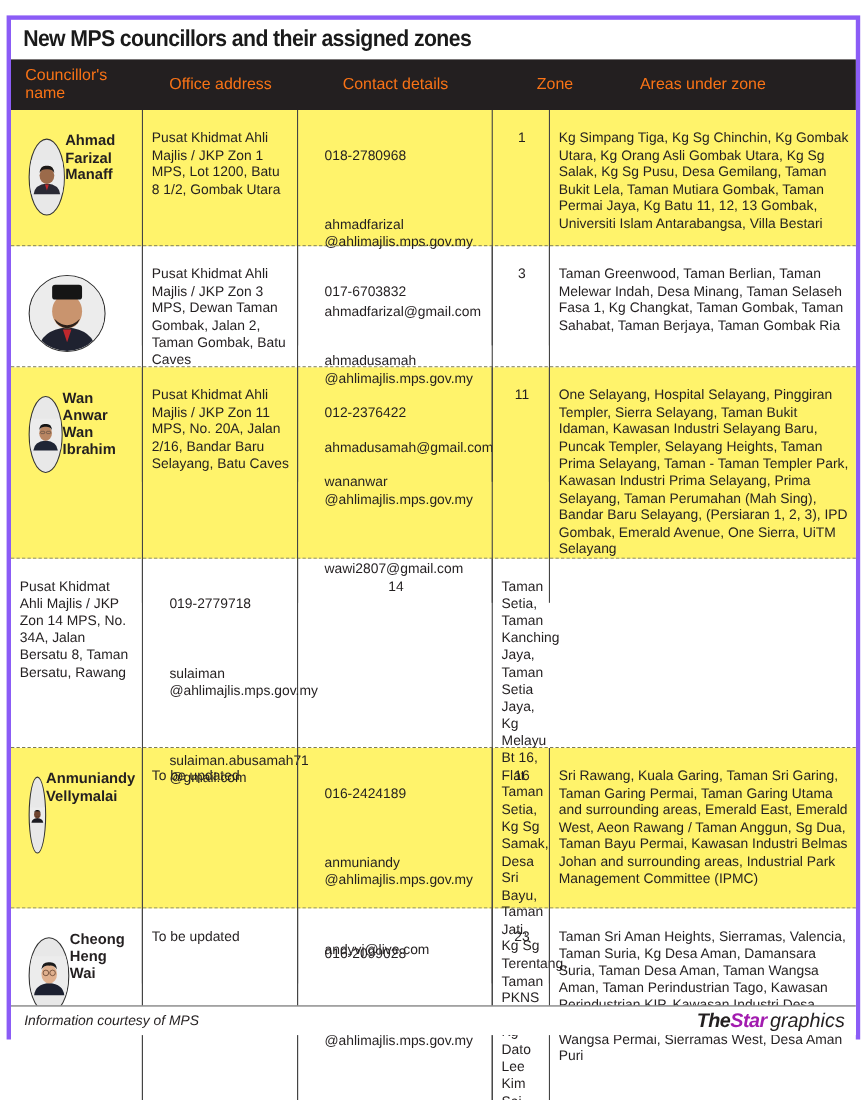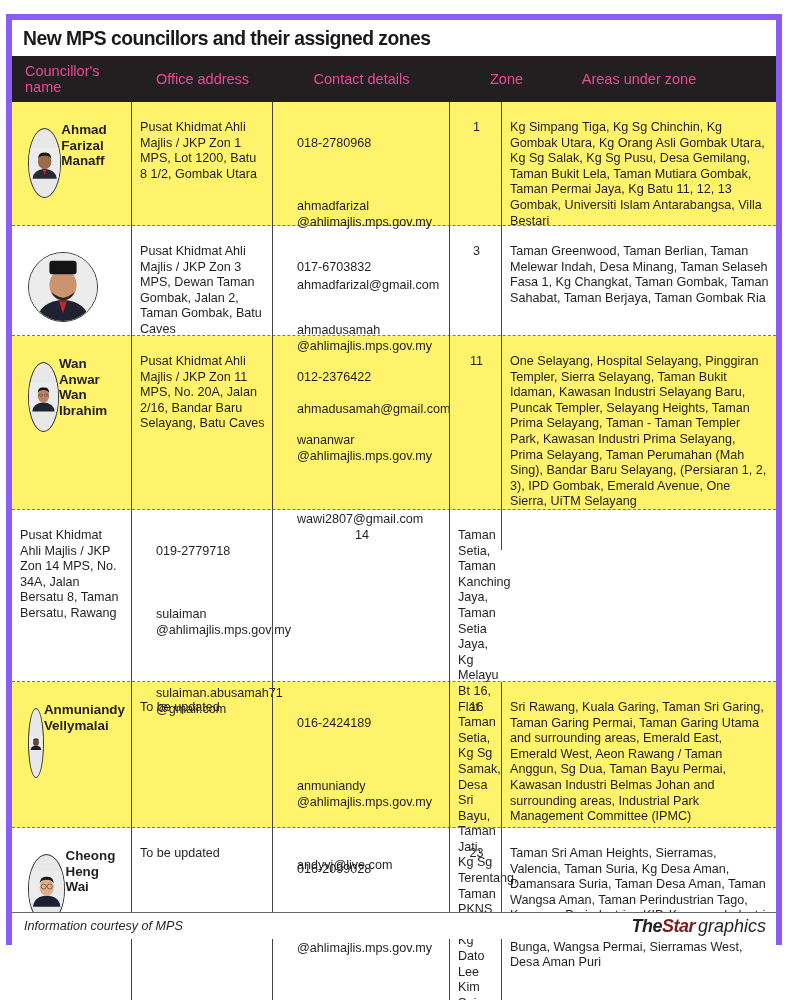--- a/index.html
+++ b/index.html
@@ -1,31 +1,31 @@
 <!DOCTYPE html>
 <html><head>
 <meta charset="utf-8">
 <style>
   * { box-sizing: border-box; margin: 0; padding: 0; }
   html, body { width: 789px; height: 1000px; background: #ffffff; overflow: hidden; }
   body { font-family: "Liberation Sans", "DejaVu Sans", sans-serif; color: #231f20; }
 
   .frame {
     position: absolute; left: 6px; top: 14px; width: 776px; height: 931px;
-    border: 6px solid #8b5cf6; background: #fff;
+    border: 4px solid #8b5cf6; background: #fff;
   }
   .title-bar {
     height: 36px; padding: 6px 0 0 12px;
     font-family: "Liberation Sans", sans-serif; font-weight: bold;
     font-size: 21px; letter-spacing: -0.6px; color: #1a1a1a;
     transform: scaleX(0.92); transform-origin: left;
     white-space: nowrap;
   }
   .header {
-    display: grid; height: 46px; background: #231f20; color: #ec4899;
+    display: grid; height: 46px; background: #231f20; color: #f97316;
     grid-template-columns: 120px 141px 177px 52px 1fr;
     font-size: 14.5px; align-items: center;
   }
   .header > div { padding: 0 6px; line-height: 16px; }
   .header .h-name { padding-left: 13px; }
   .header .h-office { text-align: center; }
   .header .h-contact { text-align: center; }
   .header .h-zone { padding-left: 0; margin-left: 40px; }
   .header .h-areas { text-align: center; }
 
@@ -52,21 +52,21 @@
   .zone { text-align: center; }
 
   .footer {
     position: absolute; left: 0; right: 0; bottom: 0; height: 27px;
     border-top: 1px solid #666; display: flex; justify-content: space-between;
     align-items: center; padding: 0 10px 0 12px; background: #fff;
   }
   .credit { font-style: italic; font-size: 12.6px; text-align: right; }
   .brand { font-size: 18px; font-style: italic; }
   .brand .the { font-weight: bold; letter-spacing: -0.5px; }
-  .brand .star { font-weight: bold; color: #7f1d1d; letter-spacing: -0.5px; }
+  .brand .star { font-weight: bold; color: #a21caf; letter-spacing: -0.5px; }
   .brand .graphics { font-weight: normal; margin-left: 3px; }
 </style>
 </head>
 <body>
 
 <div class="frame">
   <div class="title-bar">New MPS councillors and their assigned zones</div>
 
   <div class="header">
     <div class="h-name">Councillor's name</div>

